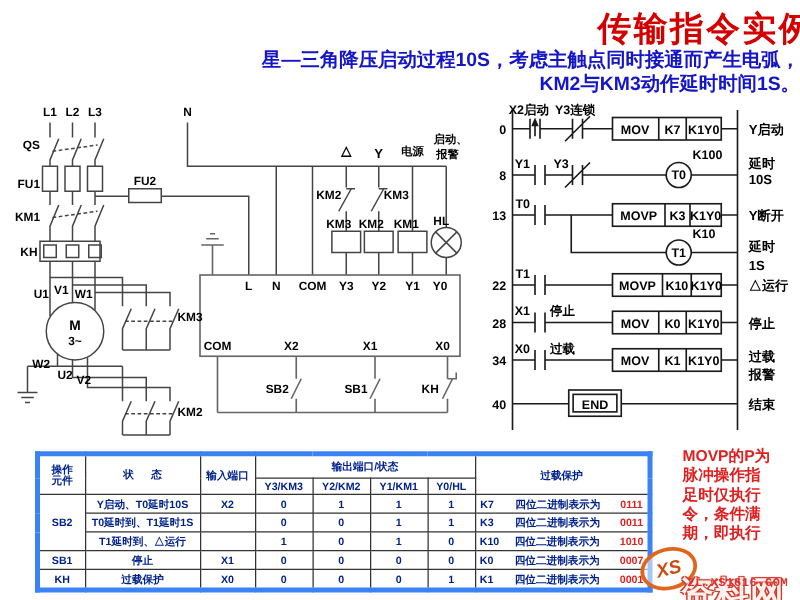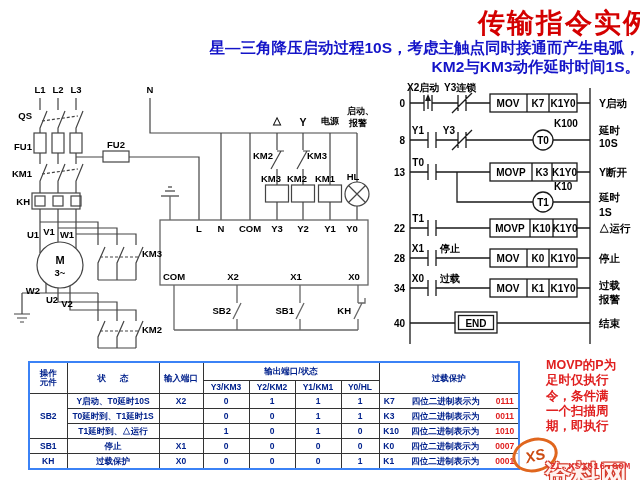--- a/index.html
+++ b/index.html
@@ -11,26 +11,26 @@
        font:bold 15.5px "Liberation Sans",sans-serif;color:#1414c8;}
   .s1{top:38px}.s2{top:57px}
   svg text{font-family:"Liberation Sans",sans-serif;}
   .ct{font-size:9.5px;font-weight:bold;fill:#000;}
   .sm{font-size:9px;}
   .lt{font-size:10px;font-weight:bold;fill:#000;}
   .cn{font-size:10.5px;}
   .mid{text-anchor:middle}.end{text-anchor:end}
   table.tbl{position:absolute;left:28px;top:361px;width:490px;border-collapse:collapse;
     table-layout:fixed;font:bold 8.5px "Liberation Sans",sans-serif;color:#00218c;
-    border:2px solid #3b82f6;}
+    border:4px solid #3b82f6;}
   .tbl th,.tbl td{border:1px solid #333;padding:0 2px;height:14px;line-height:1.05;
     text-align:center;white-space:nowrap;overflow:hidden;font-weight:bold;}
   .tbl tr.h1 th{height:17px}.tbl tr.h2 th{height:12px}
   .al{text-align:left;}
-  .sp{letter-spacing:14px;text-indent:14px;}
+  .sp{letter-spacing:14px;text-indent:14px;font-family:Liberation Mono, monospace;}
   .kv{display:inline-block;width:28px;text-align:left;}
   .bin{color:#e02020;margin-left:16px;}
   .note{position:absolute;left:546px;top:358px;width:94px;
     font:bold 12.5px "Liberation Sans",sans-serif;color:#e02020;line-height:15.3px;}
   .wm{position:absolute;left:508px;top:428px;width:132px;height:52px;}
   .wm-logo{position:absolute;left:4px;top:10px;width:40px;height:28px;border:3px solid #e0661e;
     border-radius:50%;transform:rotate(-14deg);display:flex;align-items:center;justify-content:center;
     font:italic bold 15px "Liberation Sans",sans-serif;color:#cc4b12;background:rgba(255,255,255,.55);}
   .wm-name{position:absolute;left:36px;top:2px;font:bold 27px "Liberation Sans",sans-serif;
     color:#fff2ee;text-shadow:1px 1px 0 #d43a2a,-1px -1px 0 #d43a2a,1px -1px 0 #d43a2a,
@@ -316,23 +316,23 @@
       <td>0</td>
       <td>0</td>
       <td>1</td>
       <td class="al"><span class="kv">K1</span><span>四位二进制表示为</span><span class="bin">0001</span></td>
     </tr>
   </tbody>
     </table>
 
   <div class="note">
     <div>MOVP的P为</div>
+    <div>脉冲操作指</div>
     <div>足时仅执行</div>
     <div>令，条件满</div>
-    <div>一个扫描周</div>
     <div>期，即执行</div>
   </div>
 
   <div class="wm">
     <div class="wm-logo">XS</div>
     <div class="wm-name">资料网</div>
     <div class="wm-url">ZL.XS1616.COM</div>
   </div>
 
 </div>

